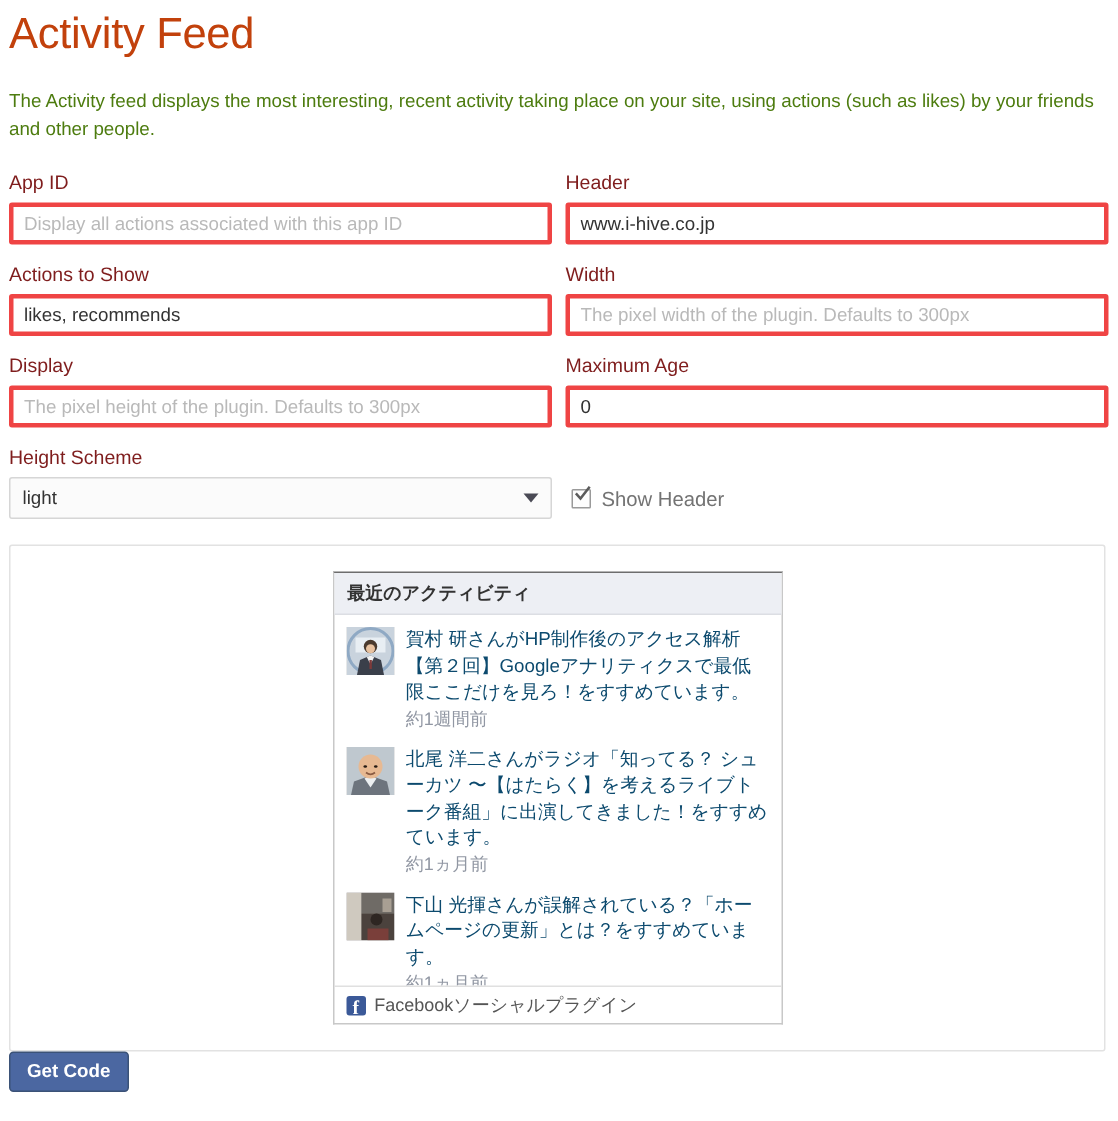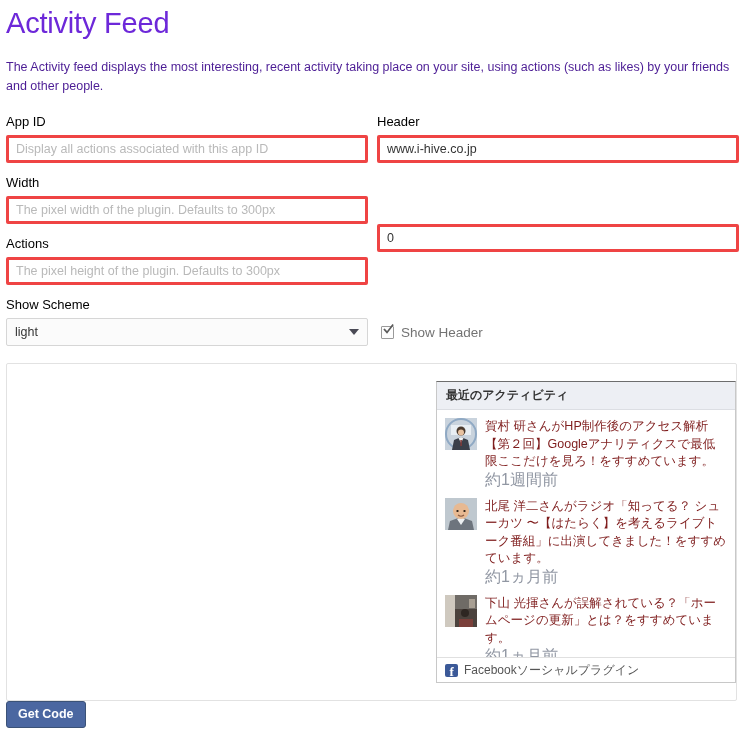--- a/index.html
+++ b/index.html
@@ -18,31 +18,31 @@
 
   .page {
     padding: 0 8px 0 6px;
     box-sizing: border-box;
     width: 745px;
   }
 
   h1.page-title {
     font-size: 29px;
     font-weight: normal;
-    color: #6d28d9;
+    color: #c2410c;
     margin: 6px 0 0 0;
     padding: 0;
     line-height: 34px;
     letter-spacing: -0.2px;
   }
 
   p.page-desc {
     font-size: 12.5px;
     line-height: 19px;
-    color: #4c1d95;
+    color: #4d7c0f;
     margin: 18px 0 0 0;
     padding: 0;
     max-width: 730px;
   }
 
   
   .form-grid {
     margin-top: 17px;
   }
   .form-row {
@@ -51,21 +51,21 @@
   }
   .form-col {
     width: 362px;
   }
   .form-col.left { margin-right: 9px; }
   .form-col.right { width: 362px; }
 
   label.field-label {
     display: block;
     font-size: 13px;
-    color: #000000;
+    color: #7f1d1d;
     line-height: 17px;
     margin: 0 0 5px 0;
     padding: 0;
   }
 
   .field-label.spaced { margin-top: 11px; }
 
   input.text-field {
     box-sizing: border-box;
     display: block;
@@ -149,21 +149,21 @@
   
   .preview-outer {
     box-sizing: border-box;
     margin-top: 17px;
     width: 731px;
     height: 338px;
     border: 1px solid #e2e2e2;
     border-radius: 2px;
     background: #ffffff;
     display: flex;
-    justify-content: flex-end;
+    justify-content: center;
     align-items: flex-start;
     padding-top: 17px;
   }
 
   
   .fb-plugin {
     box-sizing: border-box;
     width: 300px;
     background: #ffffff;
     border: 1px solid #c8c8c8;
@@ -202,25 +202,25 @@
     background: #d8d8d8;
   }
   .fb-avatar svg { display: block; }
   .fb-story-text {
     flex: 1 1 auto;
     min-width: 0;
   }
   .fb-story-body {
     font-size: 12.5px;
     line-height: 17.5px;
-    color: #7f1d1d;
+    color: #0c4a6e;
     word-break: break-all;
   }
   .fb-time {
-    font-size: 16px;
+    font-size: 12px;
     color: #9197a3;
     line-height: 15px;
     margin-top: 1px;
   }
   .fb-footer {
     box-sizing: border-box;
     height: 25px;
     border-top: 1px solid #e0e0e0;
     display: flex;
     align-items: center;
@@ -283,39 +283,44 @@
         <label class="field-label">App ID</label>
         <input class="text-field" type="text" placeholder="Display all actions associated with this app ID" style="">
       </div>
       <div class="form-col right">
         <label class="field-label">Header</label>
         <input class="text-field" type="text" placeholder="" value="www.i-hive.co.jp" style="">
       </div>
     </div>
 
     <div class="form-row">
+      <div class="form-col left">
+        <label class="field-label spaced">Actions to Show</label>
+        <input class="text-field" type="text" placeholder="" value="likes, recommends" style="">
+      </div>
       <div class="form-col right">
         <label class="field-label spaced">Width</label>
         <input class="text-field" type="text" placeholder="The pixel width of the plugin. Defaults to 300px" style="">
       </div>
     </div>
 
     <div class="form-row">
       <div class="form-col left">
-        <label class="field-label spaced">Actions</label>
+        <label class="field-label spaced">Display</label>
         <input class="text-field" type="text" placeholder="The pixel height of the plugin. Defaults to 300px" style="">
       </div>
       <div class="form-col right">
+        <label class="field-label spaced">Maximum Age</label>
         <input class="text-field" type="text" placeholder="" value="0" style="">
       </div>
     </div>
 
     <div class="form-row">
       <div class="form-col left">
-        <label class="field-label spaced">Show Scheme</label>
+        <label class="field-label spaced">Height Scheme</label>
         <div class="select-wrap">
           <div class="select-box">light</div>
           <span class="select-arrow"></span>
         </div>
       </div>
       <div class="form-col right">
         <label class="field-label spaced" style="visibility:hidden">&nbsp;</label>
         <div class="check-row">
           <span class="checkbox">
             <svg class="tick" viewBox="0 0 11 11">

